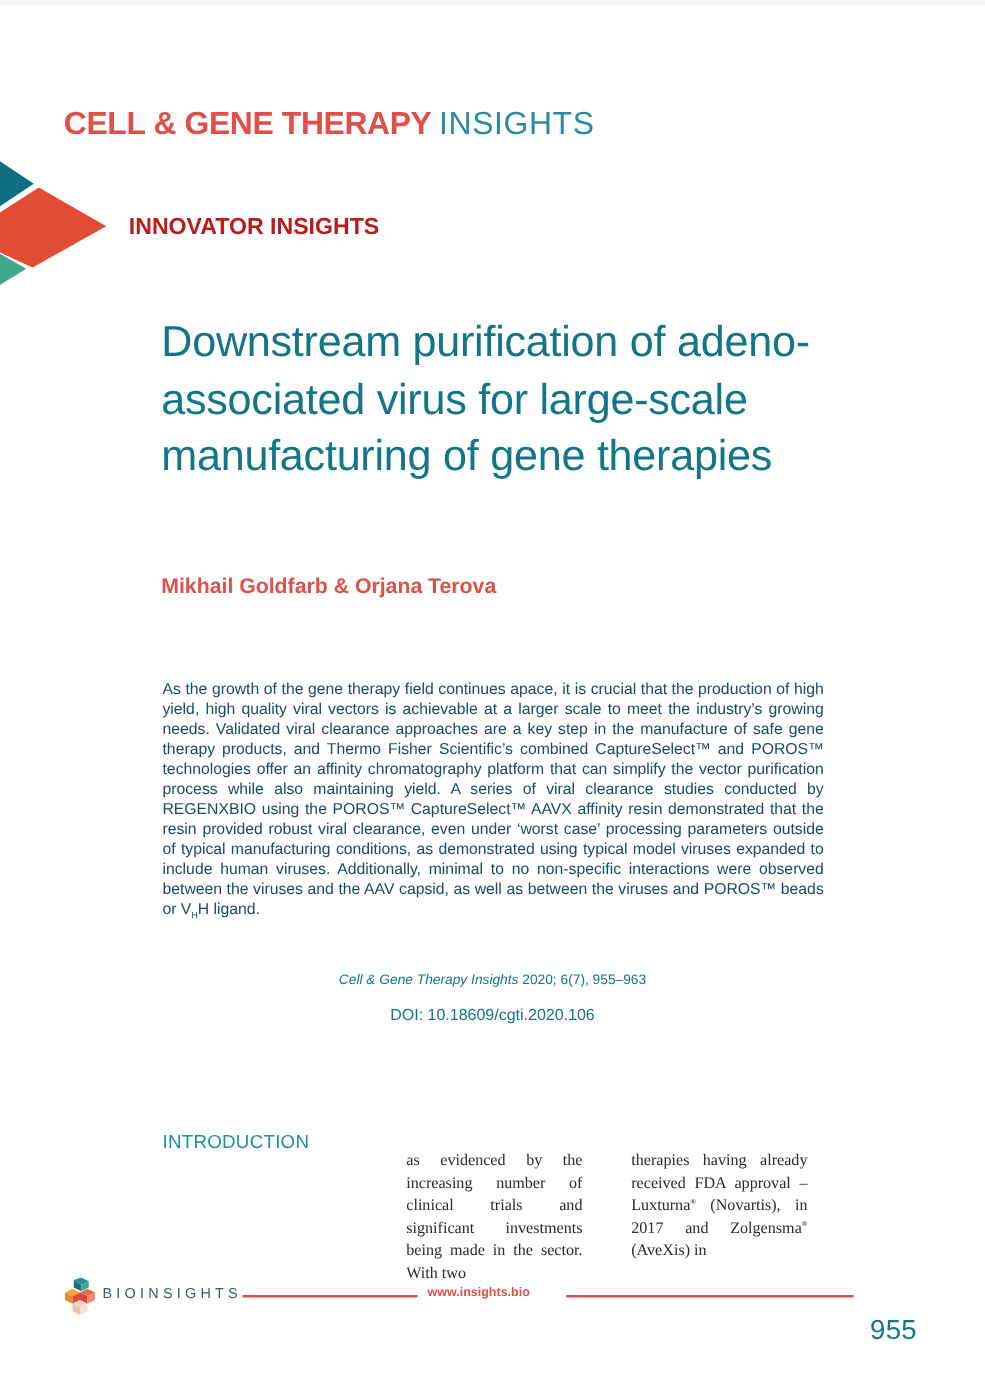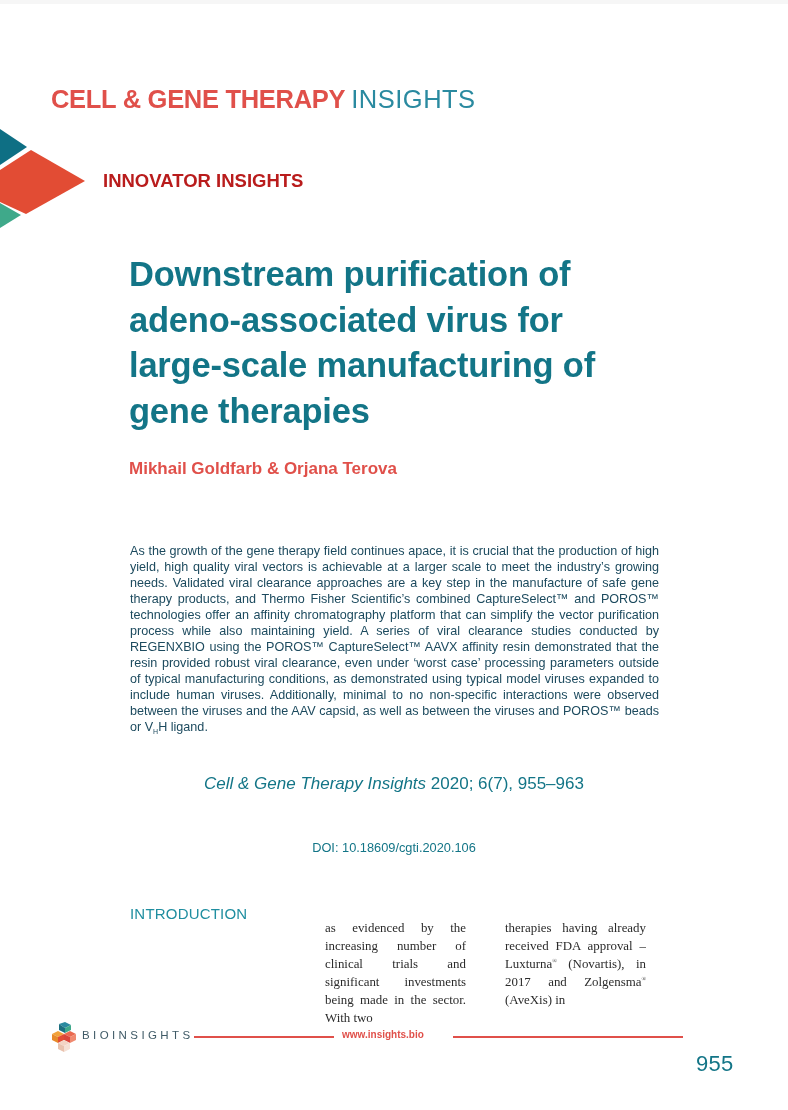--- a/index.html
+++ b/index.html
@@ -15,40 +15,40 @@
   }
   .journal-header .bold { color: #e0504a; font-weight: bold; }
   .journal-header .light { color: #2a8aa0; font-weight: normal; letter-spacing: 0.5px; margin-left: 6px; }
   .decor { position: absolute; left: 0; top: 120px; }
   .section-tag {
     position: absolute; left: 103px; top: 170px; white-space: nowrap;
     color: #b91c1c; font-weight: bold; font-size: 18.5px; line-height: 22px;
   }
   .title {
     position: absolute; left: 129px; top: 252px; width: 520px;
-    color: #137587; font-size: 34.5px; line-height: 45.5px; font-weight: bold; margin: 0;
+    color: #137587; font-size: 34.5px; line-height: 45.5px; font-weight: normal; margin: 0;
     letter-spacing: -0.2px;
   }
   .authors {
     position: absolute; left: 129px; top: 459px; white-space: nowrap;
     color: #e0504a; font-weight: bold; font-size: 17px; line-height: 20px;
   }
   .abstract {
     position: absolute; left: 130px; top: 543px; width: 529px;
     color: #1c4a5e; font-size: 12.6px; line-height: 16px; text-align: justify;
     hyphens: manual;
   }
   .abstract sub { font-size: 7px; line-height: 0; vertical-align: -3px; }
   .citation {
     position: absolute; left: 0; top: 776px; width: 788px; text-align: center;
-    color: #137587; font-size: 17px; line-height: 16px;
+    color: #137587; font-size: 11px; line-height: 16px;
   }
   .citation .journal-name { font-style: italic; }
   .doi {
-    position: absolute; left: 0; top: 840px; width: 788px; text-align: center;
+    position: absolute; left: 0; top: 804px; width: 788px; text-align: center;
     color: #137587; font-size: 12.8px; line-height: 16px;
   }
   .columns { position: absolute; left: 130px; top: 905px; width: 528px; height: 80px; }
   .col { position: absolute; top: 0; width: 165px; }
   .col1 { left: 0; }
   .col2 { left: 183px; top: 2px; }
   .col3 { left: 363px; top: 2px; }
   .intro-heading {
     color: #1f8ea0; font-family: "Liberation Sans", sans-serif; font-size: 15px; line-height: 17px; margin: 0; font-weight: normal;
     letter-spacing: 0.2px;

